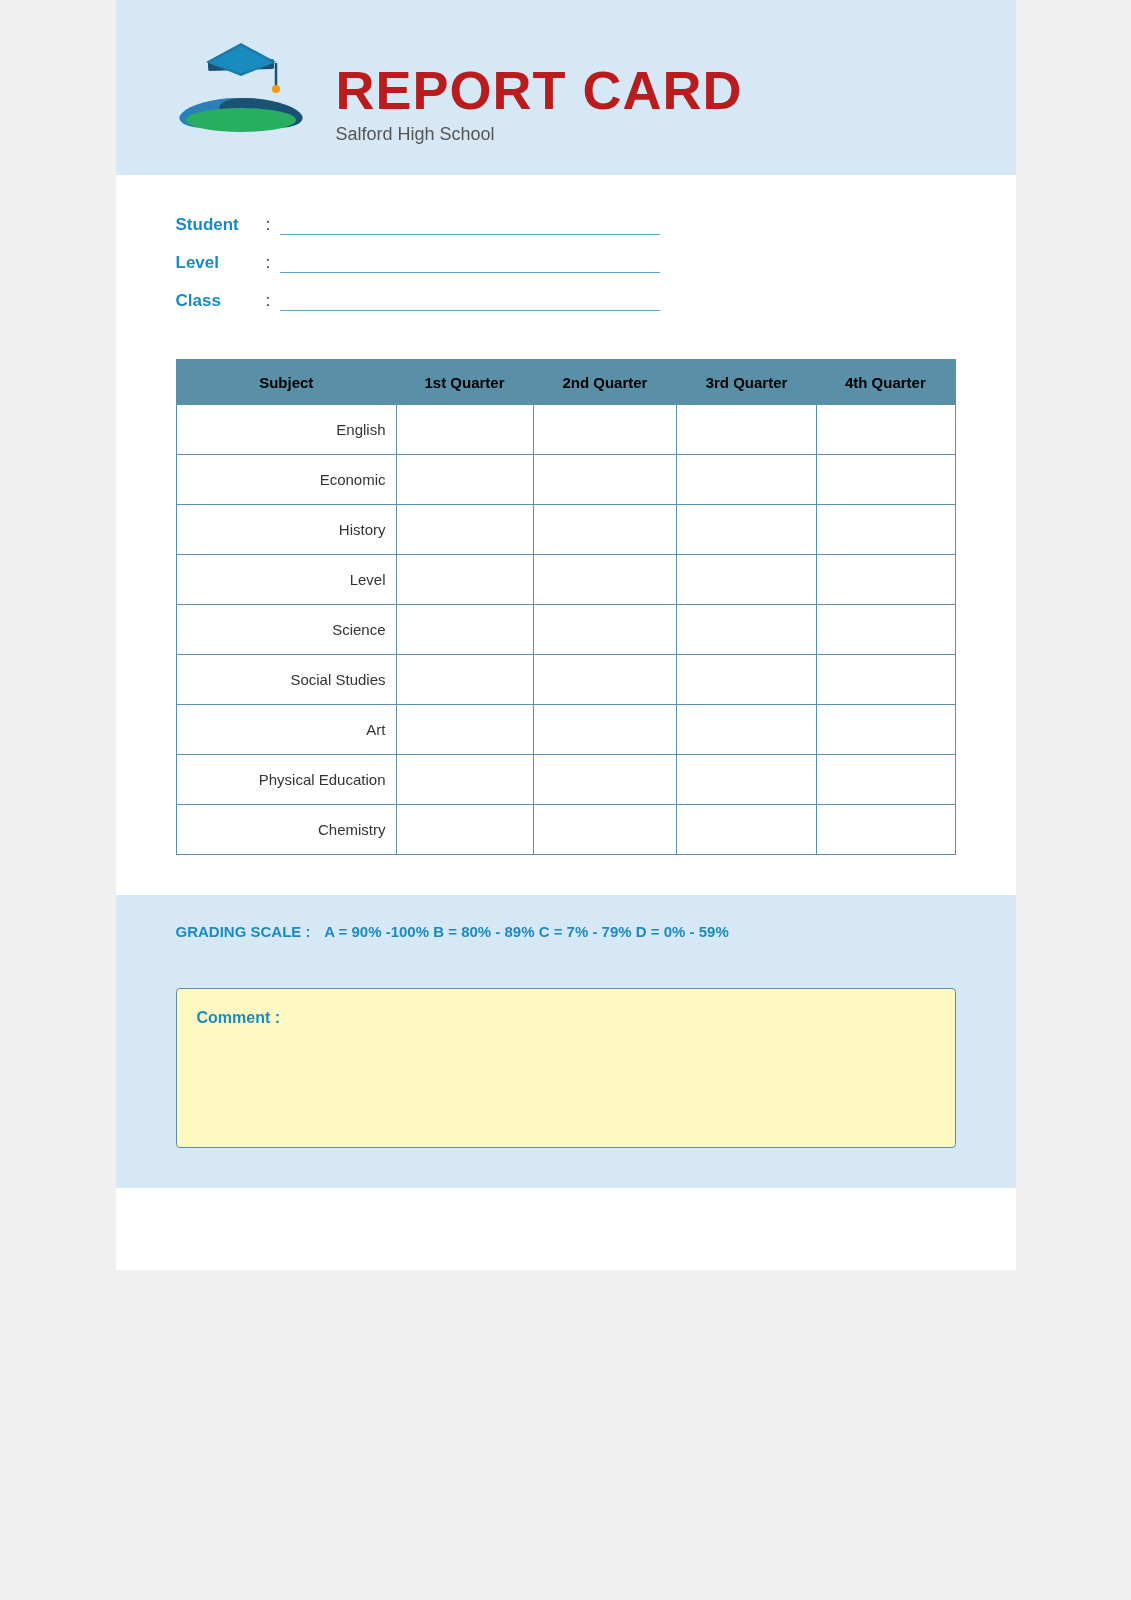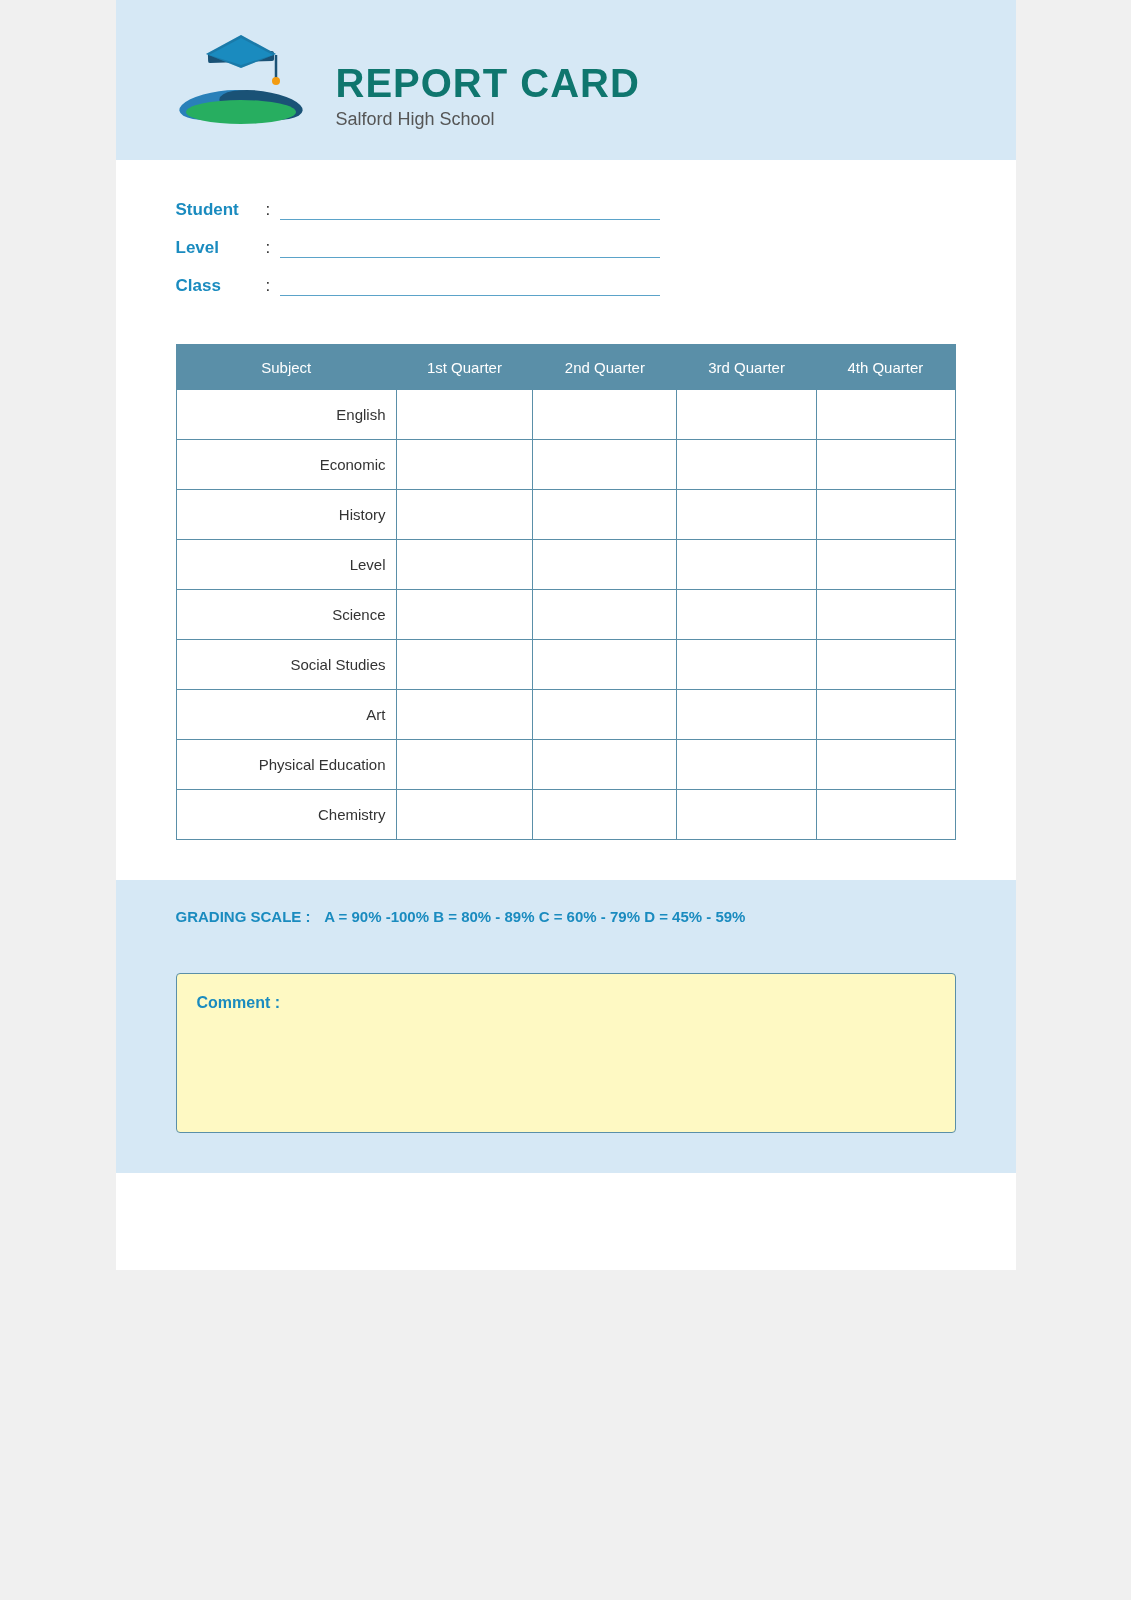--- a/index.html
+++ b/index.html
@@ -38,23 +38,23 @@
       height: 100px;
       flex-shrink: 0;
     }
 
     .header-text {
       display: flex;
       flex-direction: column;
     }
 
     .report-card-title {
-      font-size: 40px;
+      font-size: 54px;
       font-weight: 900;
-      color: #0f766e;
+      color: #b91c1c;
       letter-spacing: 1px;
       line-height: 1.1;
       margin-top: 31px;
     }
 
     .school-name {
       font-size: 18px;
       color: #555;
       margin-top: 4px;
     }
@@ -100,23 +100,23 @@
       width: 100%;
       border-collapse: collapse;
       border: 1.5px solid #5a8fa8;
     }
 
     .grades-table thead tr {
       background: #5a8fa8;
     }
 
     .grades-table thead th {
-      color: #ffffff;
+      color: #000000;
       font-size: 15px;
-      font-weight: 400;
+      font-weight: 700;
       padding: 14px 10px;
       text-align: center;
     }
 
     .grades-table thead th:first-child {
       text-align: center;
       width: 220px;
     }
 
     .grades-table tbody tr {
@@ -307,21 +307,21 @@
             <td></td>
             <td></td>
           </tr>
         </tbody>
     </table>
   </div>
 
   <div class="grading-scale-section">
     <div class="grading-scale-text">
       <span class="scale-label">GRADING SCALE :</span>
-      <span>A = 90% -100%  B = 80% - 89%  C = 60% - 79%  D = 45% - 59%</span>
+      <span>A = 90% -100%  B = 80% - 89%  C = 7% - 79%  D = 0% - 59%</span>
     </div>
   </div>
 
   <div class="comment-section">
     <div class="comment-box">
       <span class="comment-label">Comment :</span>
     </div>
   </div>
 
 </div>

